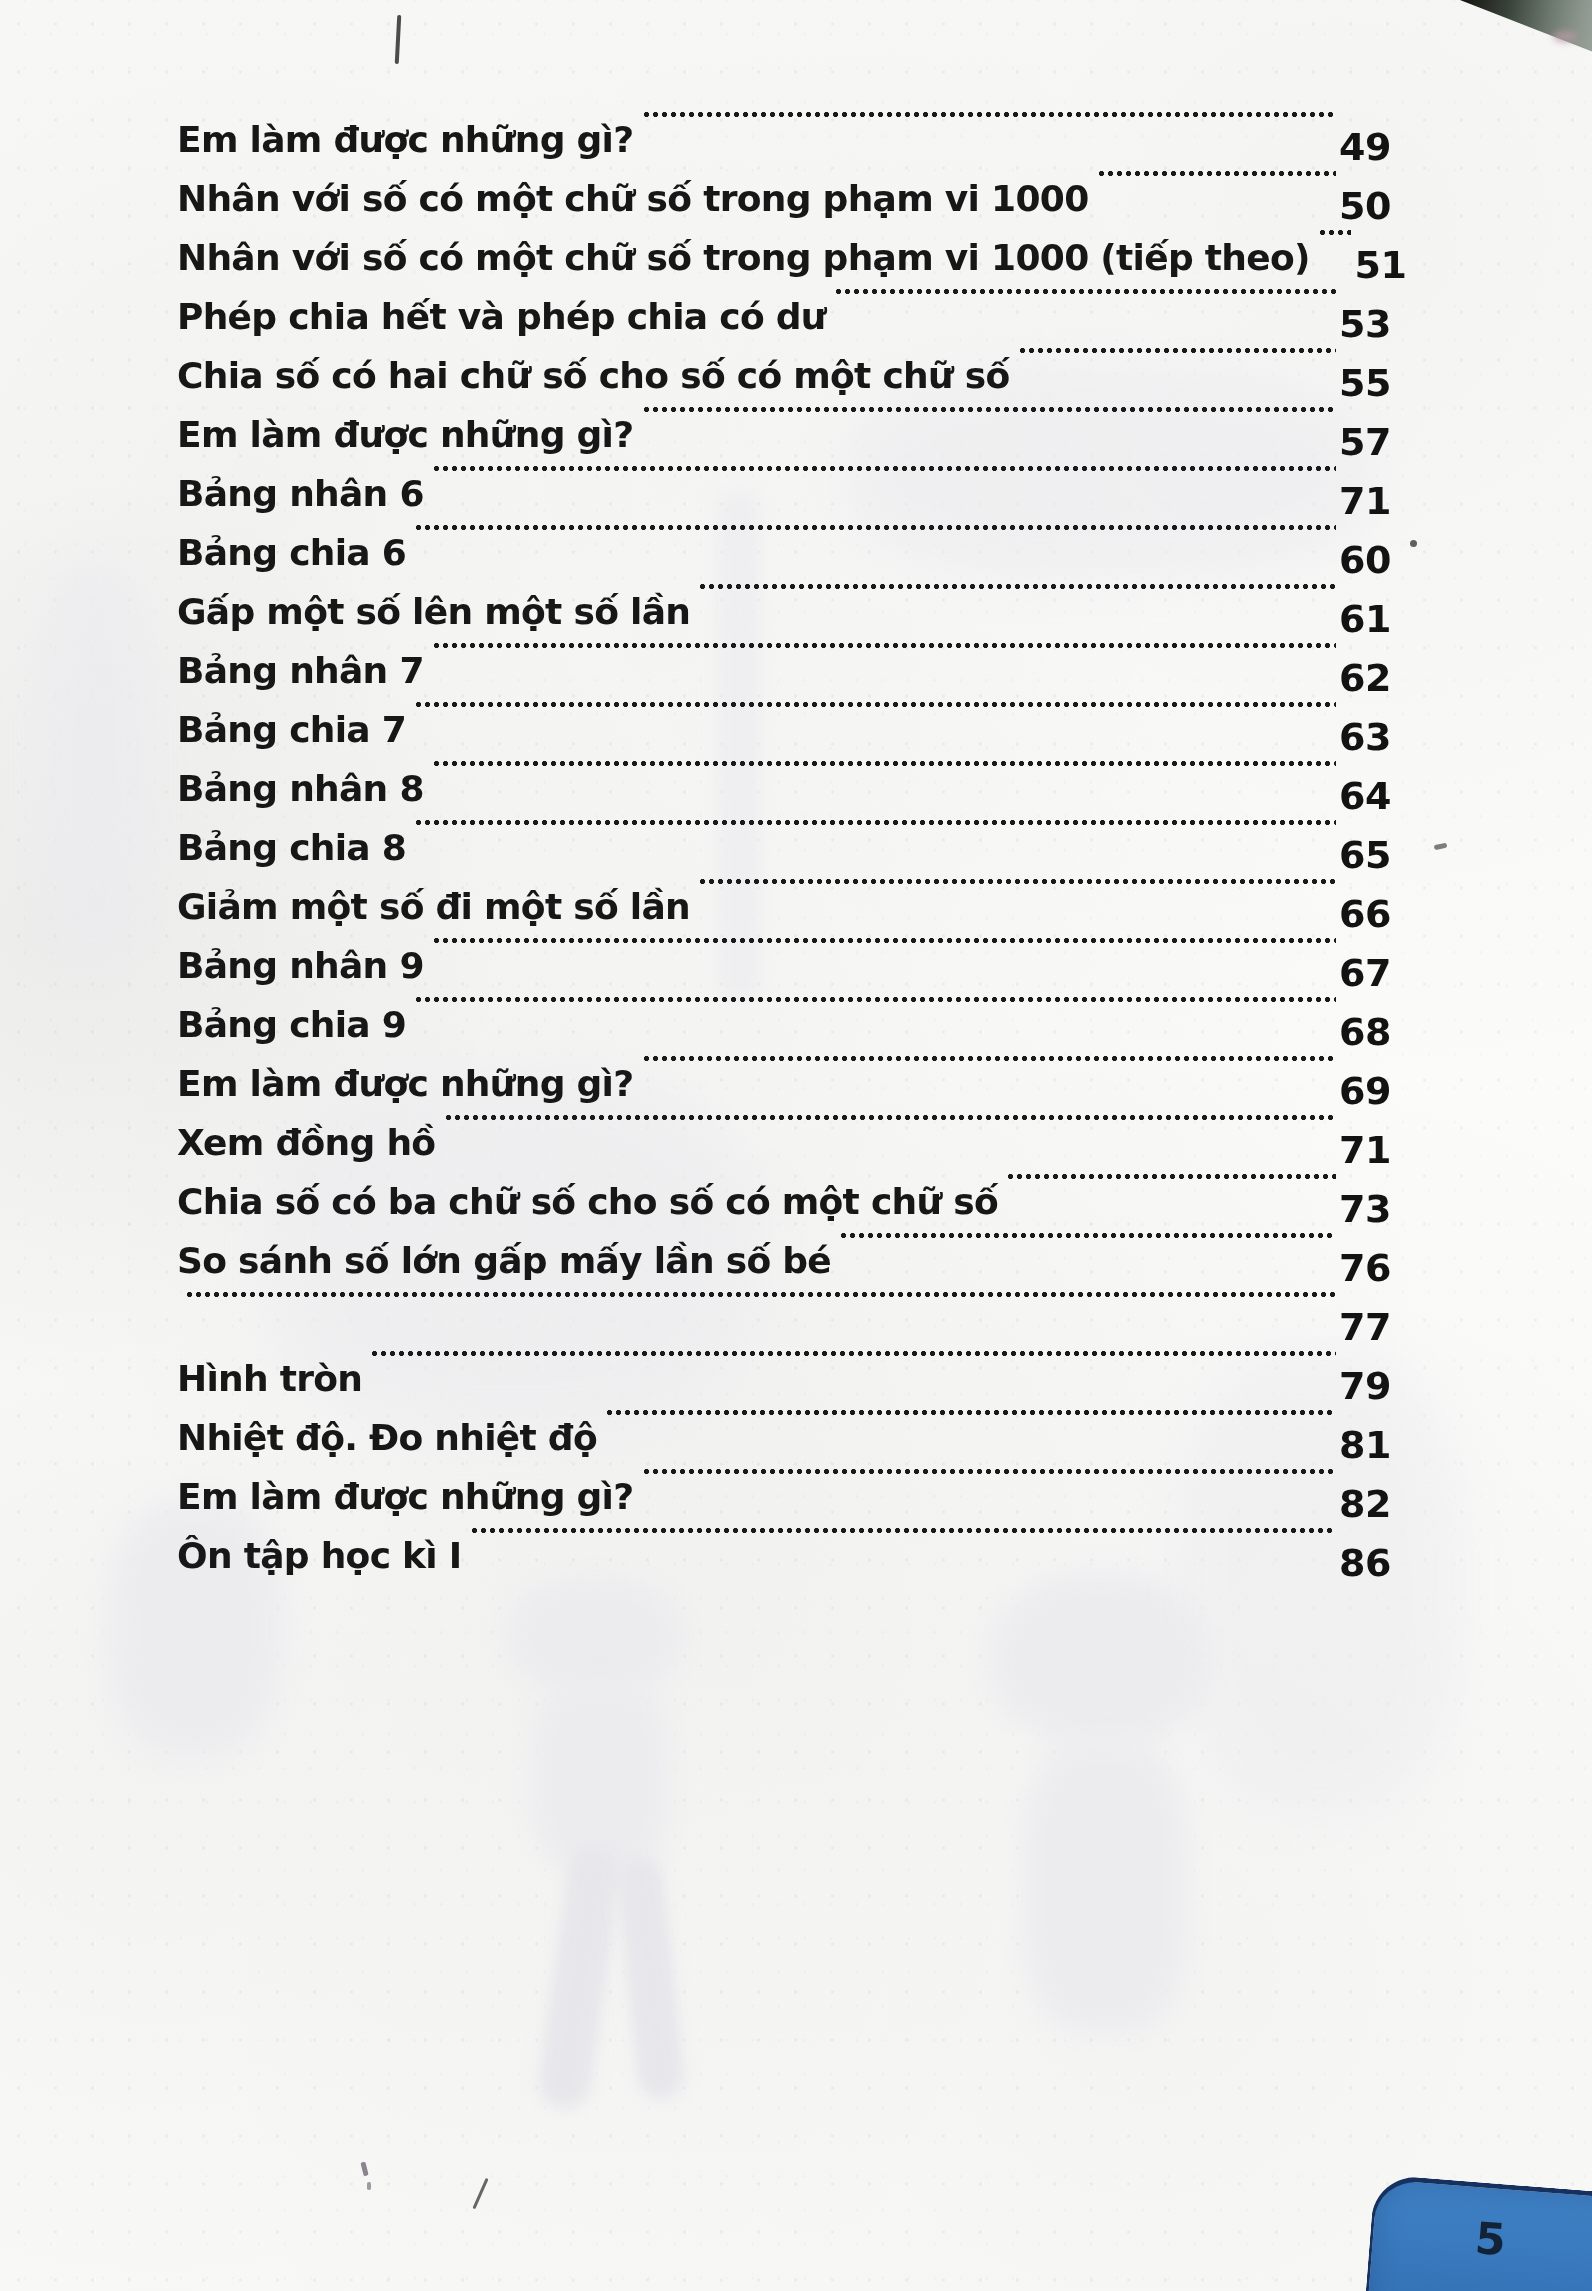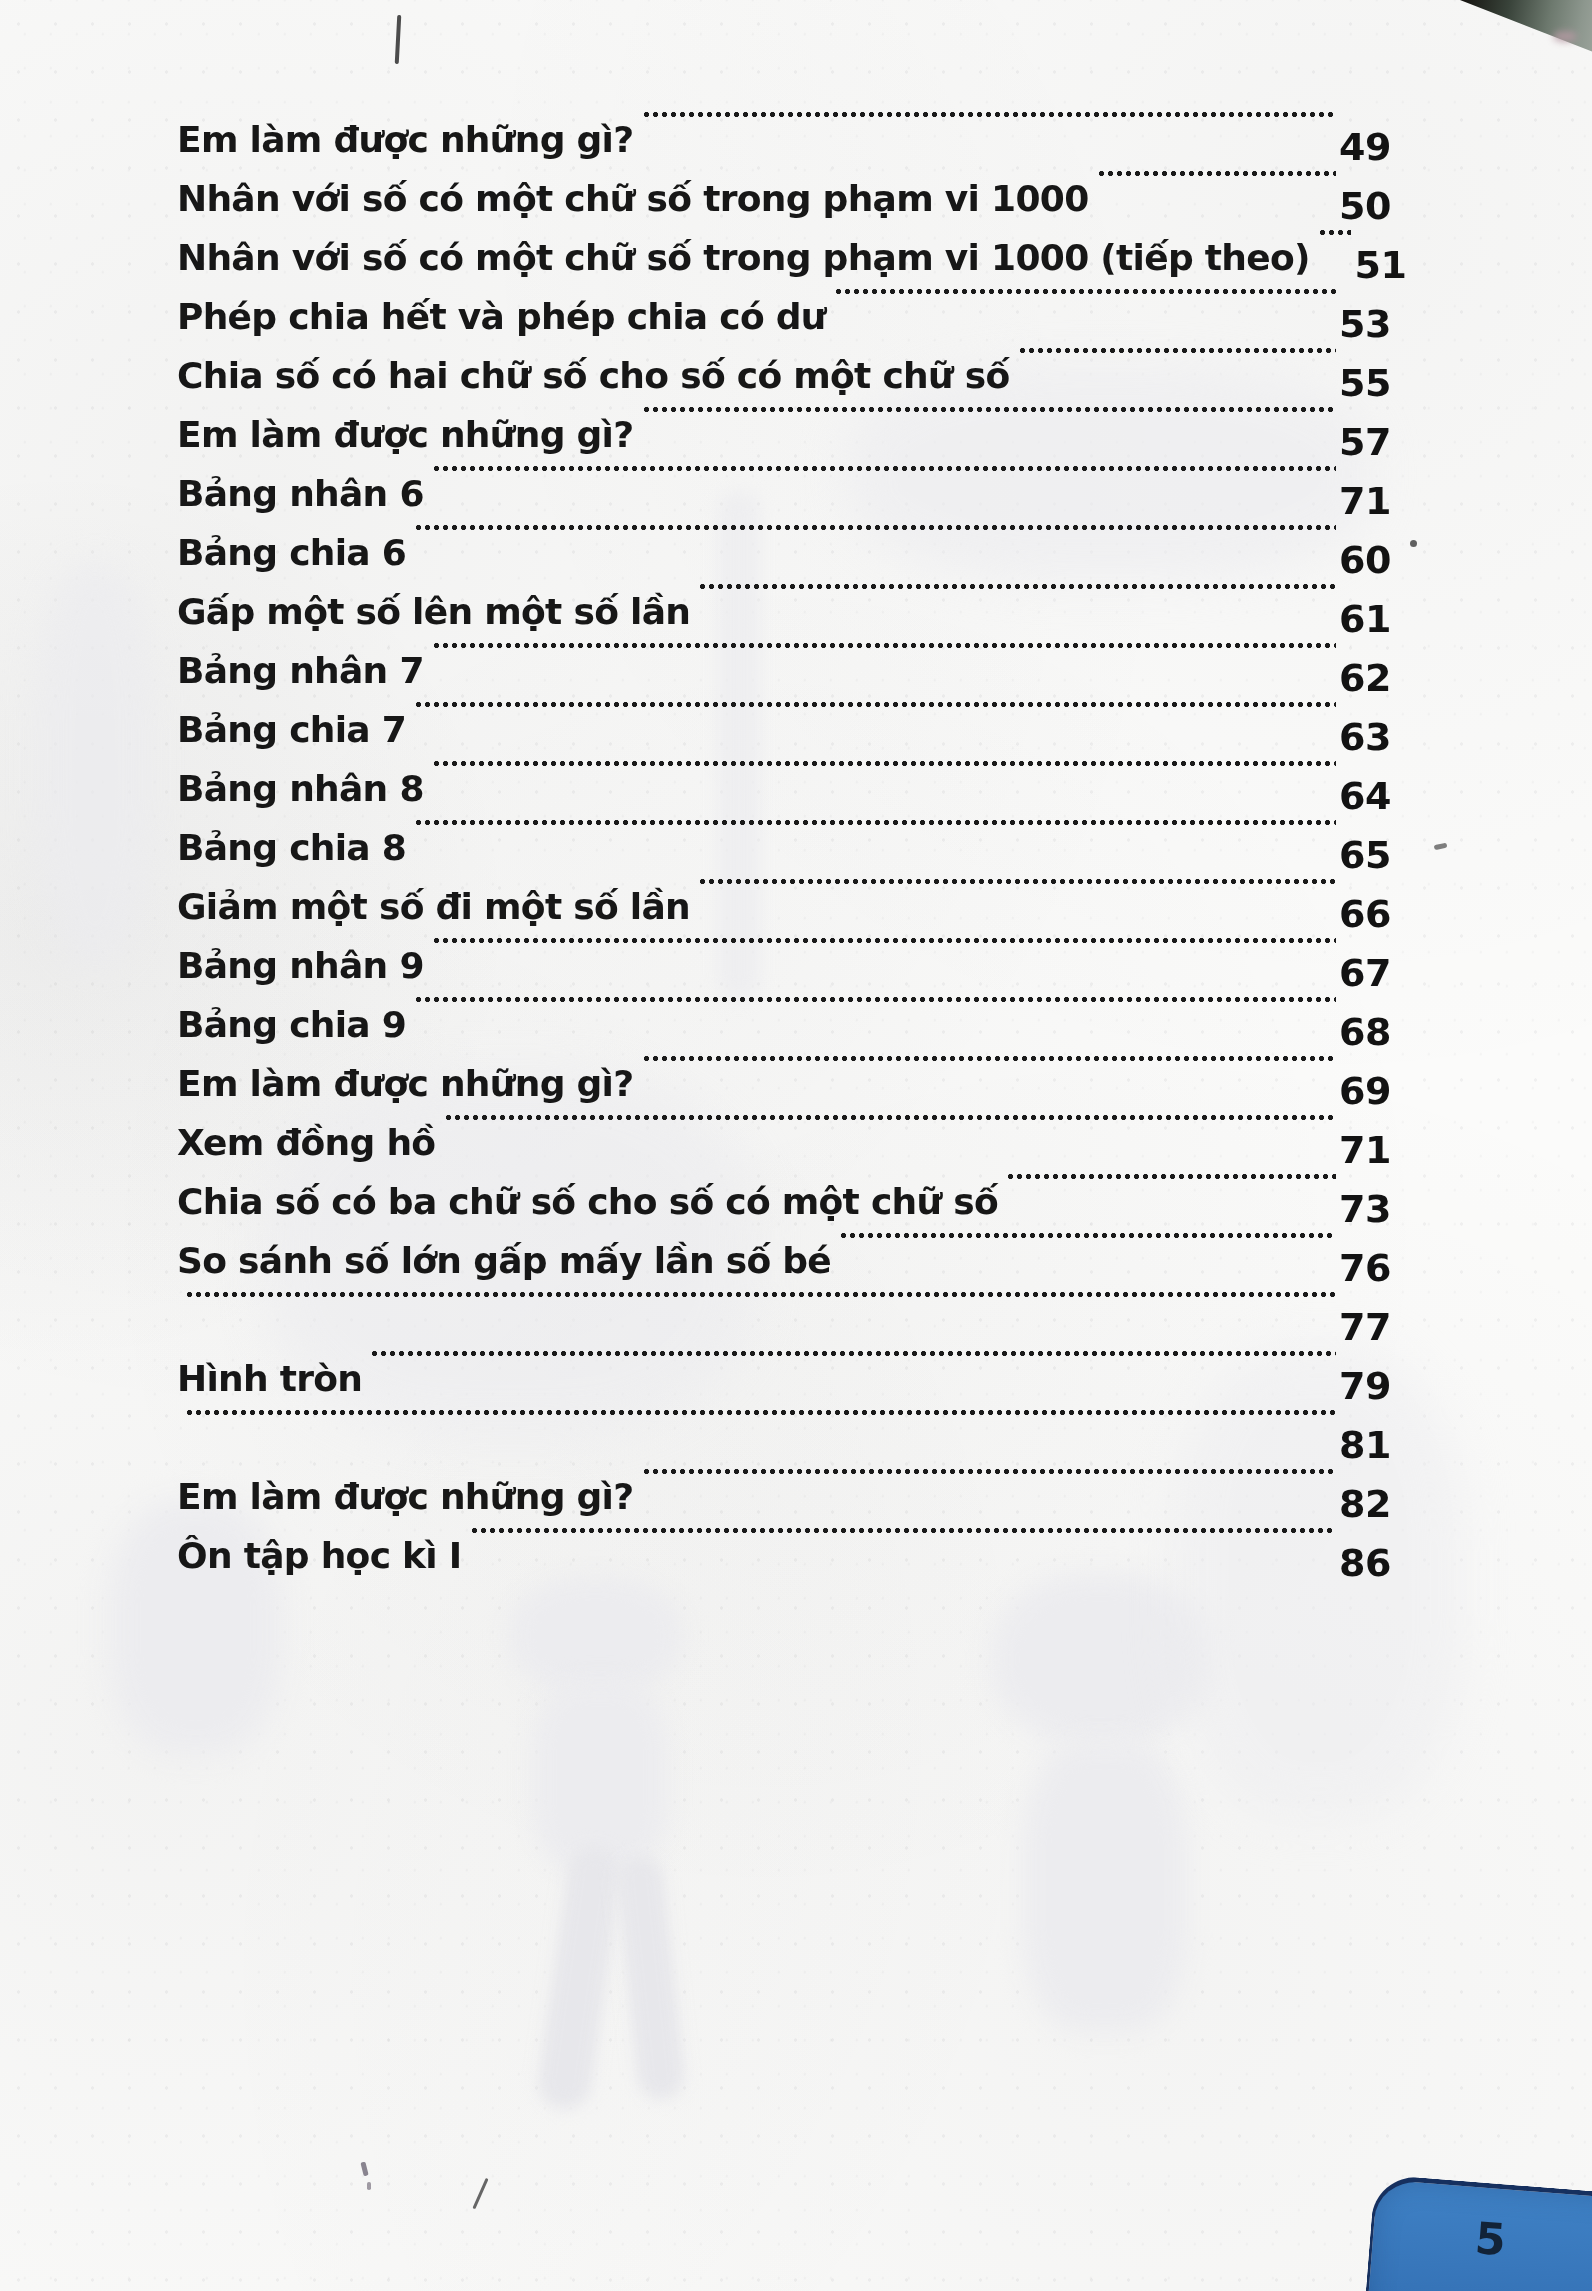--- a/index.html
+++ b/index.html
@@ -232,20 +232,21 @@
       <div class="row">
         <span class="leader"></span>
         <span class="pg">77</span>
       </div>
       <div class="row">
         <span class="title">Hình tròn</span>
         <span class="leader"></span>
         <span class="pg">79</span>
       </div>
       <div class="row">
+        <span class="title">Nhiệt độ. Đo nhiệt độ</span>
         <span class="leader"></span>
         <span class="pg">81</span>
       </div>
       <div class="row">
         <span class="title">Em làm được những gì?</span>
         <span class="leader"></span>
         <span class="pg">82</span>
       </div>
       <div class="row">
         <span class="title">Ôn tập học kì I</span>

